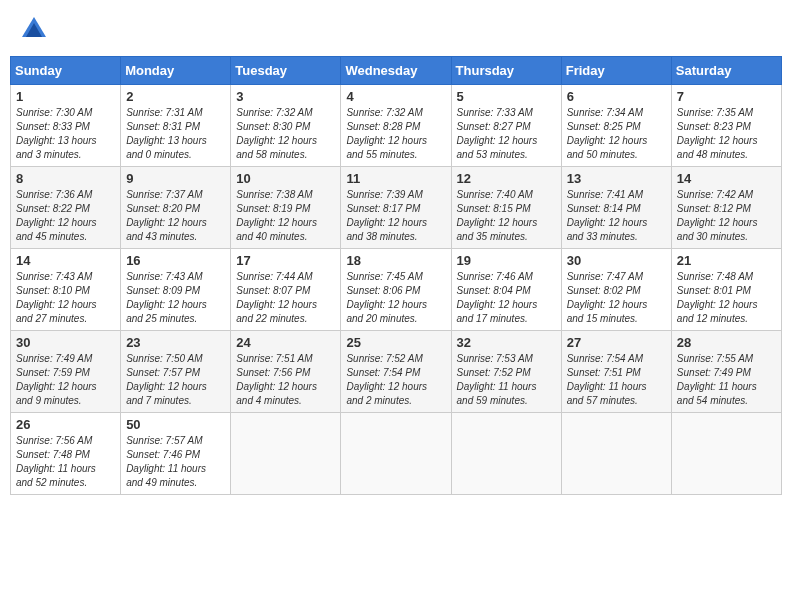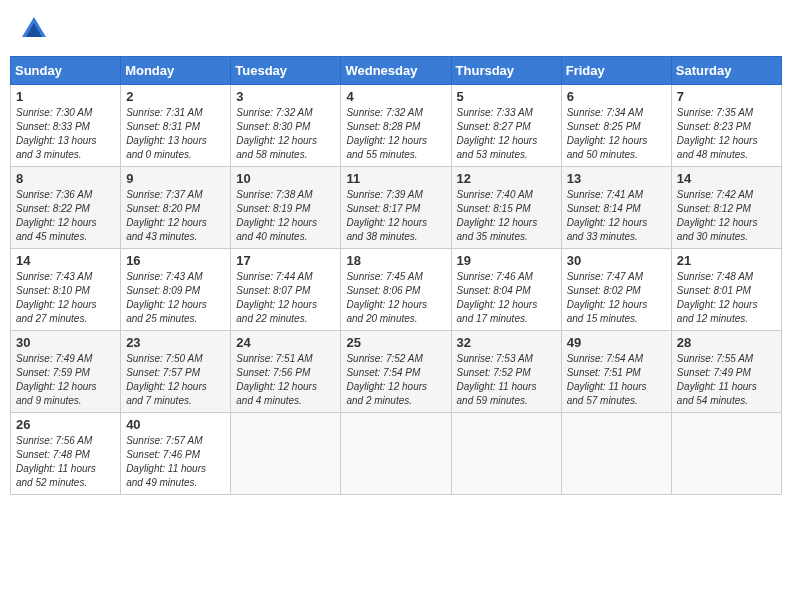--- a/index.html
+++ b/index.html
@@ -234,35 +234,35 @@
         </td>
         <td>
           <span class="day-number">25</span>
           <div class="day-info">Sunrise: 7:52 AM<br>Sunset: 7:54 PM<br>Daylight: 12 hours and 2 minutes.</div>
         </td>
         <td>
           <span class="day-number">32</span>
           <div class="day-info">Sunrise: 7:53 AM<br>Sunset: 7:52 PM<br>Daylight: 11 hours and 59 minutes.</div>
         </td>
         <td>
-          <span class="day-number">49</span>
+          <span class="day-number">27</span>
           <div class="day-info">Sunrise: 7:54 AM<br>Sunset: 7:51 PM<br>Daylight: 11 hours and 57 minutes.</div>
         </td>
         <td>
           <span class="day-number">28</span>
           <div class="day-info">Sunrise: 7:55 AM<br>Sunset: 7:49 PM<br>Daylight: 11 hours and 54 minutes.</div>
         </td>
       </tr>
       <tr>
         <td>
           <span class="day-number">26</span>
           <div class="day-info">Sunrise: 7:56 AM<br>Sunset: 7:48 PM<br>Daylight: 11 hours and 52 minutes.</div>
         </td>
         <td>
-          <span class="day-number">40</span>
+          <span class="day-number">50</span>
           <div class="day-info">Sunrise: 7:57 AM<br>Sunset: 7:46 PM<br>Daylight: 11 hours and 49 minutes.</div>
         </td>
         <td class="empty-cell"></td>
         <td class="empty-cell"></td>
         <td class="empty-cell"></td>
         <td class="empty-cell"></td>
         <td class="empty-cell"></td>
       </tr>
     </tbody>
 </table>

